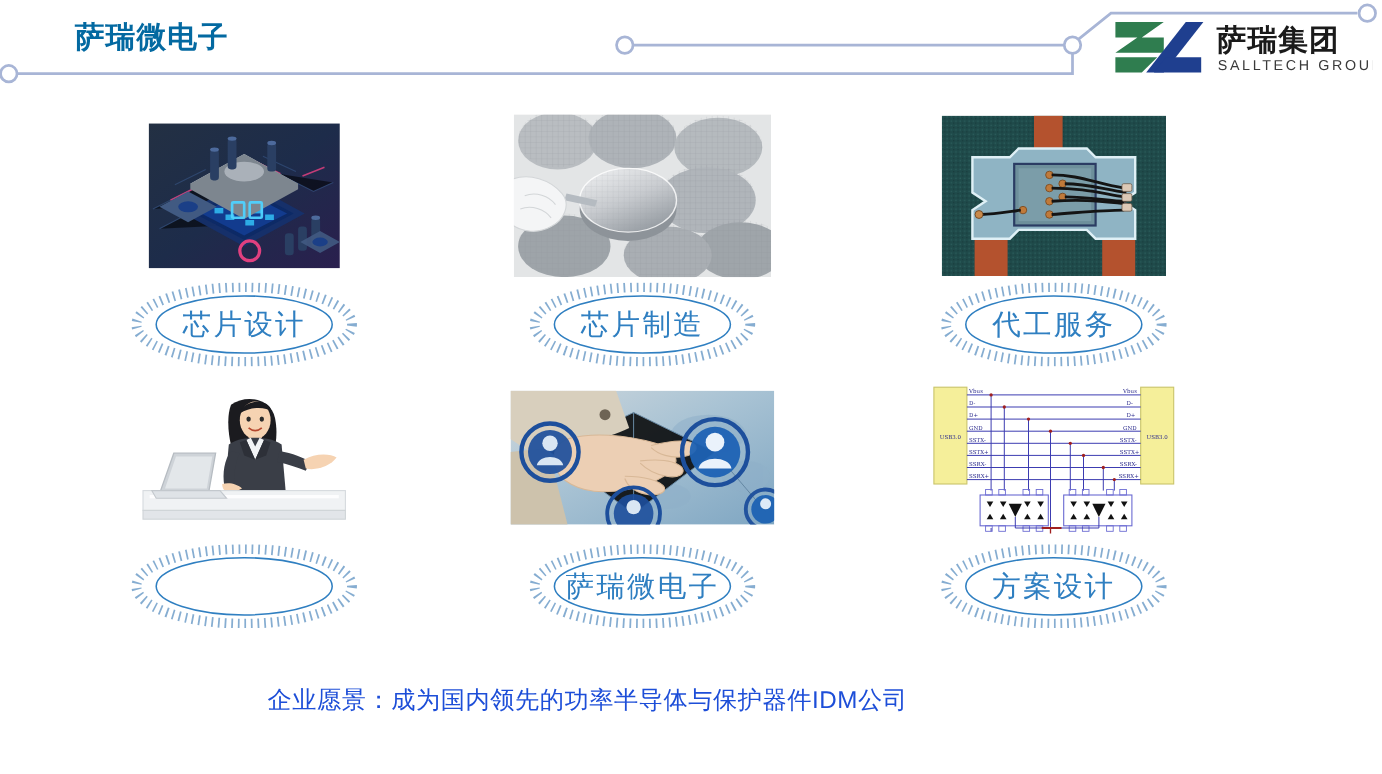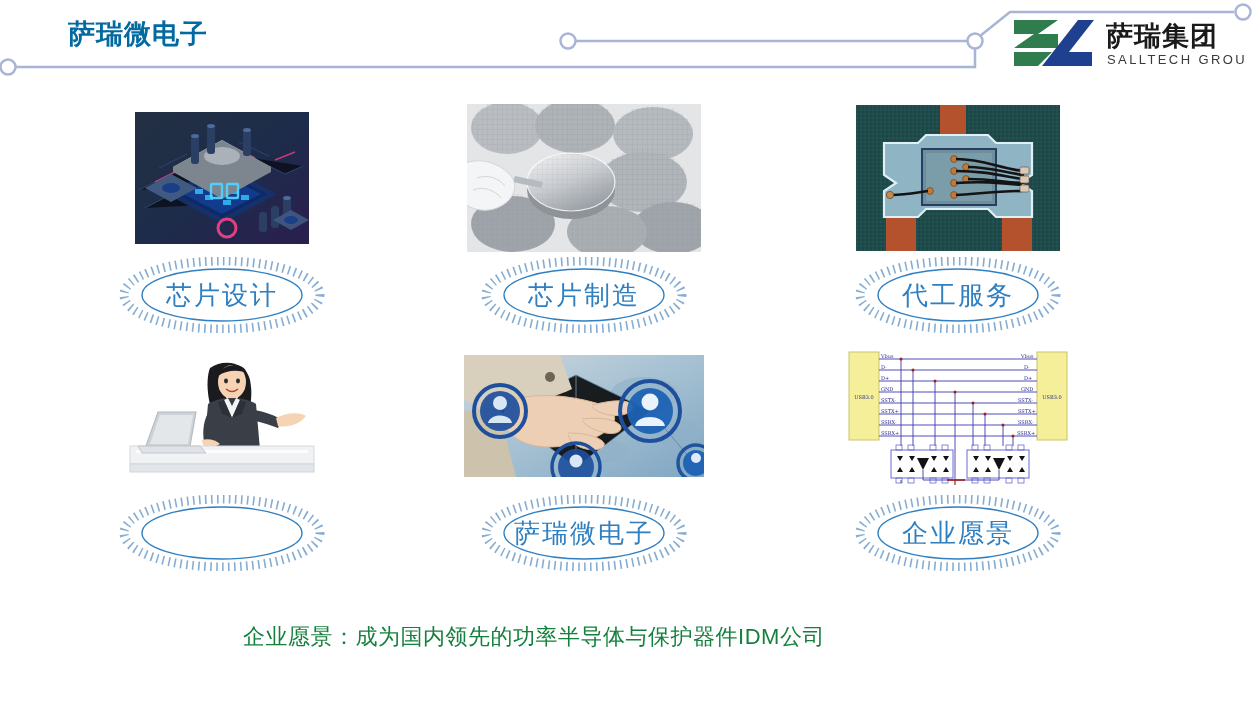--- a/index.html
+++ b/index.html
@@ -114,21 +114,21 @@
   }
 
   
   #caption {
     position: absolute;
     left: 0;
     top: 622px;
     width: 1068px;
     text-align: center;
     font-size: 22px;
-    color: #15803d;
+    color: #1d4ed8;
     letter-spacing: 0.5px;
   }
 </style>
 </head>
 <body>
 
 <div id="header">
 
   <svg id="header-deco" viewBox="0 0 1256 96" width="1256" height="96">
 
@@ -639,20 +639,20 @@
           <line x1="112" y1="134" x2="112" y2="139" stroke="#a02020" stroke-width="1.2"></line>
         </svg>
       </div>
     </div>
     <div class="label-wrap">
       <div class="oval-box">
         <svg viewBox="0 0 214 76" width="214" height="76">
           <ellipse cx="107" cy="38" rx="80" ry="26" fill="none" stroke="#2f7fc1" stroke-width="1.4"></ellipse>
           <ellipse cx="107" cy="38" rx="98" ry="34" fill="none" stroke="#7fa9cf" stroke-width="9" stroke-dasharray="1.6 4.4" opacity="0.95"></ellipse>
         </svg>
-        <span class="oval-text">企业愿景</span>
+        <span class="oval-text">方案设计</span>
       </div>
     </div>
   </div>
 
 </div>
 
 <div id="caption">企业愿景：成为国内领先的功率半导体与保护器件IDM公司</div>
 
 </body></html>

